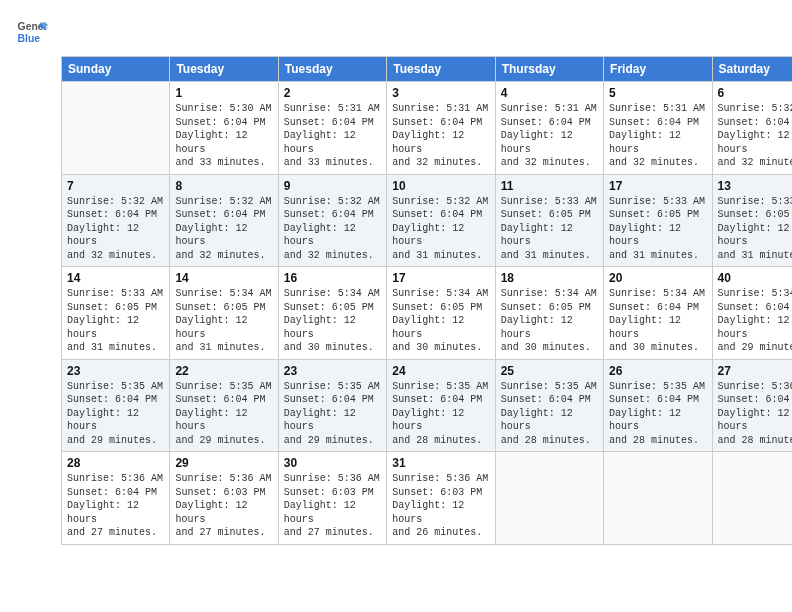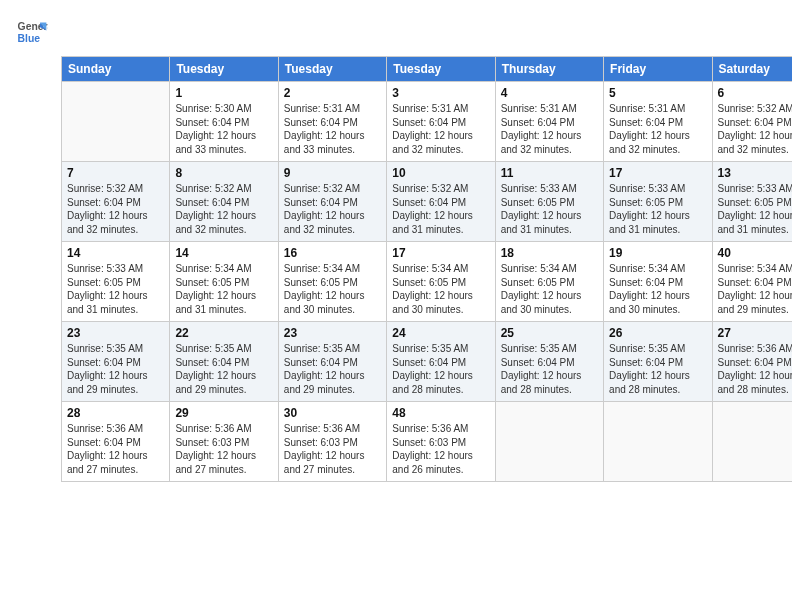--- a/index.html
+++ b/index.html
@@ -78,20 +78,21 @@
       font-size: 12px;
       font-weight: bold;
       color: #111;
       display: block;
       margin-bottom: 2px;
     }
     .day-info {
       font-size: 10px;
       color: #333;
       line-height: 1.35;
+      font-family: Liberation Mono, monospace;
     }
     .empty-cell {
       background-color: #f9f9f9;
     }
   </style>
 </head>
 <body>
 
 <div class="header-logo">
   <div class="logo">
@@ -250,21 +251,21 @@
 and 30 minutes.</div>
         </td>
         <td>
           <span class="day-num">18</span>
           <div class="day-info" style="white-space: pre-line;">Sunrise: 5:34 AM
 Sunset: 6:05 PM
 Daylight: 12 hours
 and 30 minutes.</div>
         </td>
         <td>
-          <span class="day-num">19</span>
+          <span class="day-num">20</span>
           <div class="day-info" style="white-space: pre-line;">Sunrise: 5:34 AM
 Sunset: 6:04 PM
 Daylight: 12 hours
 and 30 minutes.</div>
         </td>
         <td>
           <span class="day-num">40</span>
           <div class="day-info" style="white-space: pre-line;">Sunrise: 5:34 AM
 Sunset: 6:04 PM
 Daylight: 12 hours
@@ -338,21 +339,21 @@
 and 27 minutes.</div>
         </td>
         <td>
           <span class="day-num">30</span>
           <div class="day-info" style="white-space: pre-line;">Sunrise: 5:36 AM
 Sunset: 6:03 PM
 Daylight: 12 hours
 and 27 minutes.</div>
         </td>
         <td>
-          <span class="day-num">48</span>
+          <span class="day-num">31</span>
           <div class="day-info" style="white-space: pre-line;">Sunrise: 5:36 AM
 Sunset: 6:03 PM
 Daylight: 12 hours
 and 26 minutes.</div>
         </td>
         <td class="empty-cell"></td>
         <td class="empty-cell"></td>
         <td class="empty-cell"></td>
       </tr>
     </tbody>

